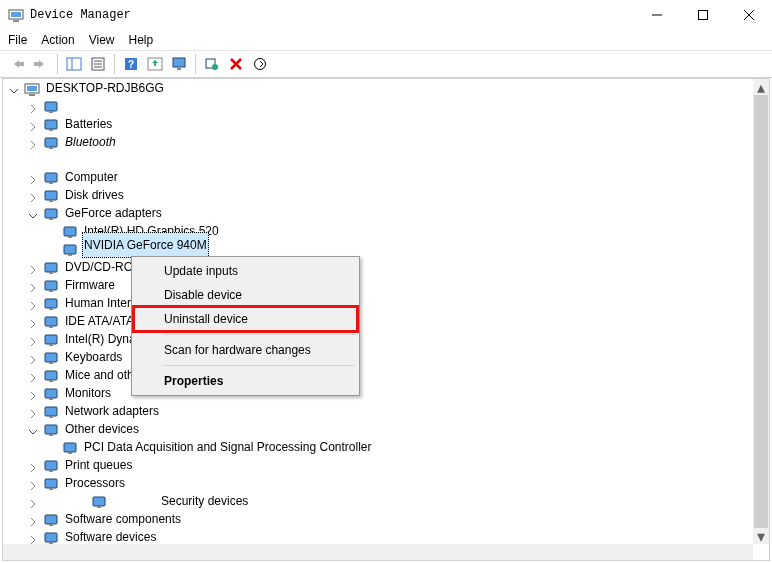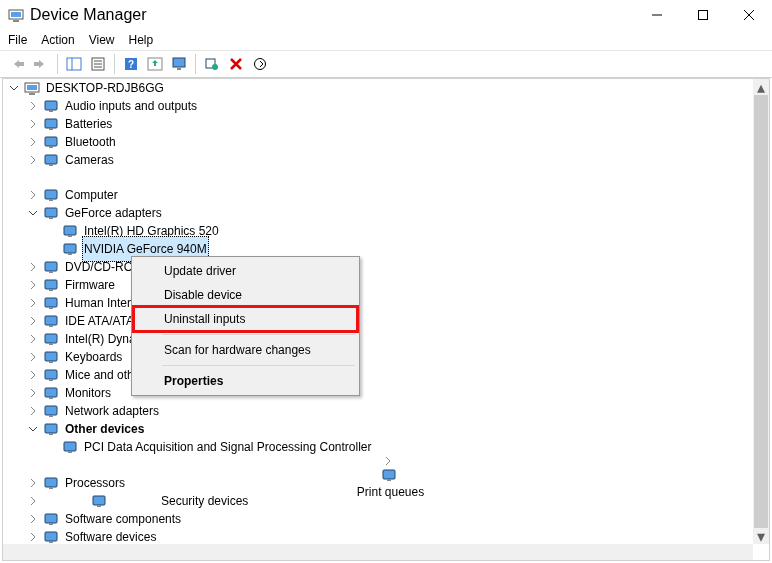--- a/index.html
+++ b/index.html
@@ -1,30 +1,30 @@
 <!DOCTYPE html>
 <html><head>
 <meta charset="utf-8">
 <style>
 * { box-sizing: border-box; margin: 0; padding: 0; font-family: "Segoe UI", Tahoma, sans-serif; }
 body { width: 772px; height: 563px; background: #fff; overflow: hidden; position: relative; }
 .titlebar { height: 30px; display: flex; align-items: center; padding-left: 8px; background:#fff; }
 .titlebar .app-icon { width: 16px; height: 16px; margin-right: 6px; }
-.titlebar .title { font-size: 16px; flex: 1; }
+.titlebar .title { font-size: 12px; flex: 1; font-family: Liberation Mono, monospace; }
 .winbtns { display: flex; }
 .winbtn { width: 46px; height: 30px; display: flex; align-items: center; justify-content: center; font-size: 13px; }
 .winbtn svg { width: 10px; height: 10px; }
 .menubar { height: 20px; display: flex; align-items: center; gap: 14px; padding-left: 8px; font-size: 12px; }
 .menubar span { cursor: default; }
 .toolbar { height: 28px; border-top: 1px solid #e5e5e5; border-bottom: 1px solid #d0d0d0; display: flex; align-items: center; padding-left: 6px; gap: 2px; }
 .tbtn { width: 22px; height: 22px; display: flex; align-items: center; justify-content: center; border: 1px solid transparent; }
 .tsep { width: 1px; height: 20px; background: #d0d0d0; margin: 0 3px; }
 .content { position: absolute; top: 78px; bottom: 2px; left: 0; right: 0; border: 1px solid #d0d0d0; margin: 0 2px; overflow: hidden; }
 .tree { position: absolute; top: 0; bottom: 16px; left: 0; right: 16px; overflow: hidden; font-size: 12px; line-height: 18px; color: #000; }
-.node { display: flex; align-items: center; height: 18px; white-space: nowrap; }
+.node { display: flex; align-items: flex-end; height: 18px; white-space: nowrap; }
 .exp { width: 11px; height: 11px; flex-shrink: 0; display: flex; align-items: center; justify-content: center; margin-right: 4px; }
 .ic { width: 16px; height: 16px; margin-right: 4px; flex-shrink: 0; }
 .sel { background: #cce8ff; outline: 1px dotted #000; outline-offset: -1px; }
 .vscroll { position: absolute; right: 0; top: 0; bottom: 16px; width: 16px; background: #f0f0f0; }
 .vscroll .thumb { position: absolute; left: 1px; right: 1px; top: 16px; bottom: 16px; background: #cdcdcd; }
 .vsarrow { position:absolute; left:0; right:0; height:16px; display:flex; align-items:center; justify-content:center; color:#606060; }
 .hscroll { position: absolute; left: 0; right: 16px; bottom: 0; height: 16px; background: #f0f0f0; }
 .ctxmenu { position: absolute; left: 131px; top: 256px; width: 229px; background: #f0f0f0; border: 1px solid #979797; box-shadow: 2px 2px 3px rgba(0,0,0,0.25); padding: 2px; font-size: 12px; z-index: 10; }
 .ctxitem { padding: 5px 12px 5px 30px; cursor: default; }
 .ctxitem.bold { font-weight: bold; }
@@ -150,69 +150,68 @@
       <div class="node" style="padding-left: 25px;">
         <span class="exp">
           <svg width="11" height="11" viewBox="0 0 11 11">
             <path d="M3 1l4 4-4 4" fill="none" stroke="#888"></path>
           </svg>
         </span>
         <span class="ic"><svg width="16" height="16" viewBox="0 0 16 16">
             <rect x="2" y="3" width="12" height="9" rx="1" fill="#5aa0e6" stroke="#246"></rect>
             <rect x="6" y="12" width="4" height="2" fill="#888"></rect>
           </svg></span>
-        <span style="padding:0 2px">Audio inputs and outputs</span>
       </div>
       <div class="node" style="padding-left: 25px;">
         <span class="exp">
           <svg width="11" height="11" viewBox="0 0 11 11">
             <path d="M3 1l4 4-4 4" fill="none" stroke="#888"></path>
           </svg>
         </span>
         <span class="ic"><svg width="16" height="16" viewBox="0 0 16 16">
             <rect x="2" y="3" width="12" height="9" rx="1" fill="#5aa0e6" stroke="#246"></rect>
             <rect x="6" y="12" width="4" height="2" fill="#888"></rect>
           </svg></span>
         <span style="padding:0 2px">Batteries</span>
       </div>
-      <div class="node" style="padding-left: 25px;">
+      <div class="node" style="padding-left: 25px; font-style: italic;">
         <span class="exp">
           <svg width="11" height="11" viewBox="0 0 11 11">
             <path d="M3 1l4 4-4 4" fill="none" stroke="#888"></path>
           </svg>
         </span>
         <span class="ic"><svg width="16" height="16" viewBox="0 0 16 16">
             <rect x="2" y="3" width="12" height="9" rx="1" fill="#5aa0e6" stroke="#246"></rect>
             <rect x="6" y="12" width="4" height="2" fill="#888"></rect>
           </svg></span>
         <span style="padding:0 2px">Bluetooth</span>
       </div>
-      <div class="node" style="padding-left: 25px;">
-        <span class="exp">
-          <svg width="11" height="11" viewBox="0 0 11 11">
-            <path d="M3 1l4 4-4 4" fill="none" stroke="#888"></path>
-          </svg>
-        </span>
-        <span class="ic"><svg width="16" height="16" viewBox="0 0 16 16">
-            <rect x="2" y="3" width="12" height="9" rx="1" fill="#5aa0e6" stroke="#246"></rect>
-            <rect x="6" y="12" width="4" height="2" fill="#888"></rect>
-          </svg></span>
-        <span style="padding:0 2px">Cameras</span>
-      </div>
       <div class="node" style="padding-left: 25px; margin-top: 17px;">
         <span class="exp">
           <svg width="11" height="11" viewBox="0 0 11 11">
             <path d="M3 1l4 4-4 4" fill="none" stroke="#888"></path>
           </svg>
         </span>
         <span class="ic"><svg width="16" height="16" viewBox="0 0 16 16">
             <rect x="2" y="3" width="12" height="9" rx="1" fill="#5aa0e6" stroke="#246"></rect>
             <rect x="6" y="12" width="4" height="2" fill="#888"></rect>
           </svg></span>
         <span style="padding:0 2px">Computer</span>
+      </div>
+      <div class="node" style="padding-left: 25px;">
+        <span class="exp">
+          <svg width="11" height="11" viewBox="0 0 11 11">
+            <path d="M3 1l4 4-4 4" fill="none" stroke="#888"></path>
+          </svg>
+        </span>
+        <span class="ic"><svg width="16" height="16" viewBox="0 0 16 16">
+            <rect x="2" y="3" width="12" height="9" rx="1" fill="#5aa0e6" stroke="#246"></rect>
+            <rect x="6" y="12" width="4" height="2" fill="#888"></rect>
+          </svg></span>
+        <span style="padding:0 2px">Disk drives</span>
       </div>
       <div class="node" style="padding-left: 25px;">
         <span class="exp">
           <svg width="11" height="11" viewBox="0 0 11 11">
             <path d="M1 3l4 4 4-4" fill="none" stroke="#404040"></path>
           </svg>
         </span>
         <span class="ic"><svg width="16" height="16" viewBox="0 0 16 16">
             <rect x="2" y="3" width="12" height="9" rx="1" fill="#5aa0e6" stroke="#246"></rect>
             <rect x="6" y="12" width="4" height="2" fill="#888"></rect>
@@ -336,41 +335,41 @@
           <svg width="11" height="11" viewBox="0 0 11 11">
             <path d="M3 1l4 4-4 4" fill="none" stroke="#888"></path>
           </svg>
         </span>
         <span class="ic"><svg width="16" height="16" viewBox="0 0 16 16">
             <rect x="2" y="3" width="12" height="9" rx="1" fill="#5aa0e6" stroke="#246"></rect>
             <rect x="6" y="12" width="4" height="2" fill="#888"></rect>
           </svg></span>
         <span style="padding:0 2px">Network adapters</span>
       </div>
-      <div class="node" style="padding-left: 25px; font-weight: bold;">
+      <div class="node" style="padding-left: 25px;">
         <span class="exp">
           <svg width="11" height="11" viewBox="0 0 11 11">
             <path d="M1 3l4 4 4-4" fill="none" stroke="#404040"></path>
           </svg>
         </span>
         <span class="ic"><svg width="16" height="16" viewBox="0 0 16 16">
             <rect x="2" y="3" width="12" height="9" rx="1" fill="#5aa0e6" stroke="#246"></rect>
             <rect x="6" y="12" width="4" height="2" fill="#888"></rect>
           </svg></span>
         <span style="padding:0 2px">Other devices</span>
       </div>
       <div class="node" style="padding-left: 44px;">
         <span class="exp"></span>
         <span class="ic"><svg width="16" height="16" viewBox="0 0 16 16">
             <rect x="2" y="3" width="12" height="9" rx="1" fill="#5aa0e6" stroke="#246"></rect>
             <rect x="6" y="12" width="4" height="2" fill="#888"></rect>
           </svg></span>
         <span style="padding:0 2px">PCI Data Acquisition and Signal Processing Controller</span>
       </div>
-      <div class="node" style="padding-left: 25px; flex-direction: column;">
+      <div class="node" style="padding-left: 25px;">
         <span class="exp">
           <svg width="11" height="11" viewBox="0 0 11 11">
             <path d="M3 1l4 4-4 4" fill="none" stroke="#888"></path>
           </svg>
         </span>
         <span class="ic"><svg width="16" height="16" viewBox="0 0 16 16">
             <rect x="2" y="3" width="12" height="9" rx="1" fill="#5aa0e6" stroke="#246"></rect>
             <rect x="6" y="12" width="4" height="2" fill="#888"></rect>
           </svg></span>
         <span style="padding:0 2px">Print queues</span>
@@ -426,20 +425,20 @@
     </div>
   <div class="vscroll">
     <div class="vsarrow" style="top:0">▴</div>
     <div class="thumb"></div>
     <div class="vsarrow" style="bottom:0">▾</div>
   </div>
   <div class="hscroll"></div>
 </div>
 
 <div class="ctxmenu">
-  <div class="ctxitem">Update driver</div>
+  <div class="ctxitem">Update inputs</div>
   <div class="ctxitem">Disable device</div>
-  <div class="ctxitem redbox">Uninstall inputs</div>
+  <div class="ctxitem redbox">Uninstall device</div>
   <div class="ctxsep"></div>
   <div class="ctxitem">Scan for hardware changes</div>
   <div class="ctxsep"></div>
   <div class="ctxitem bold">Properties</div>
 </div>
 
 </body></html>

